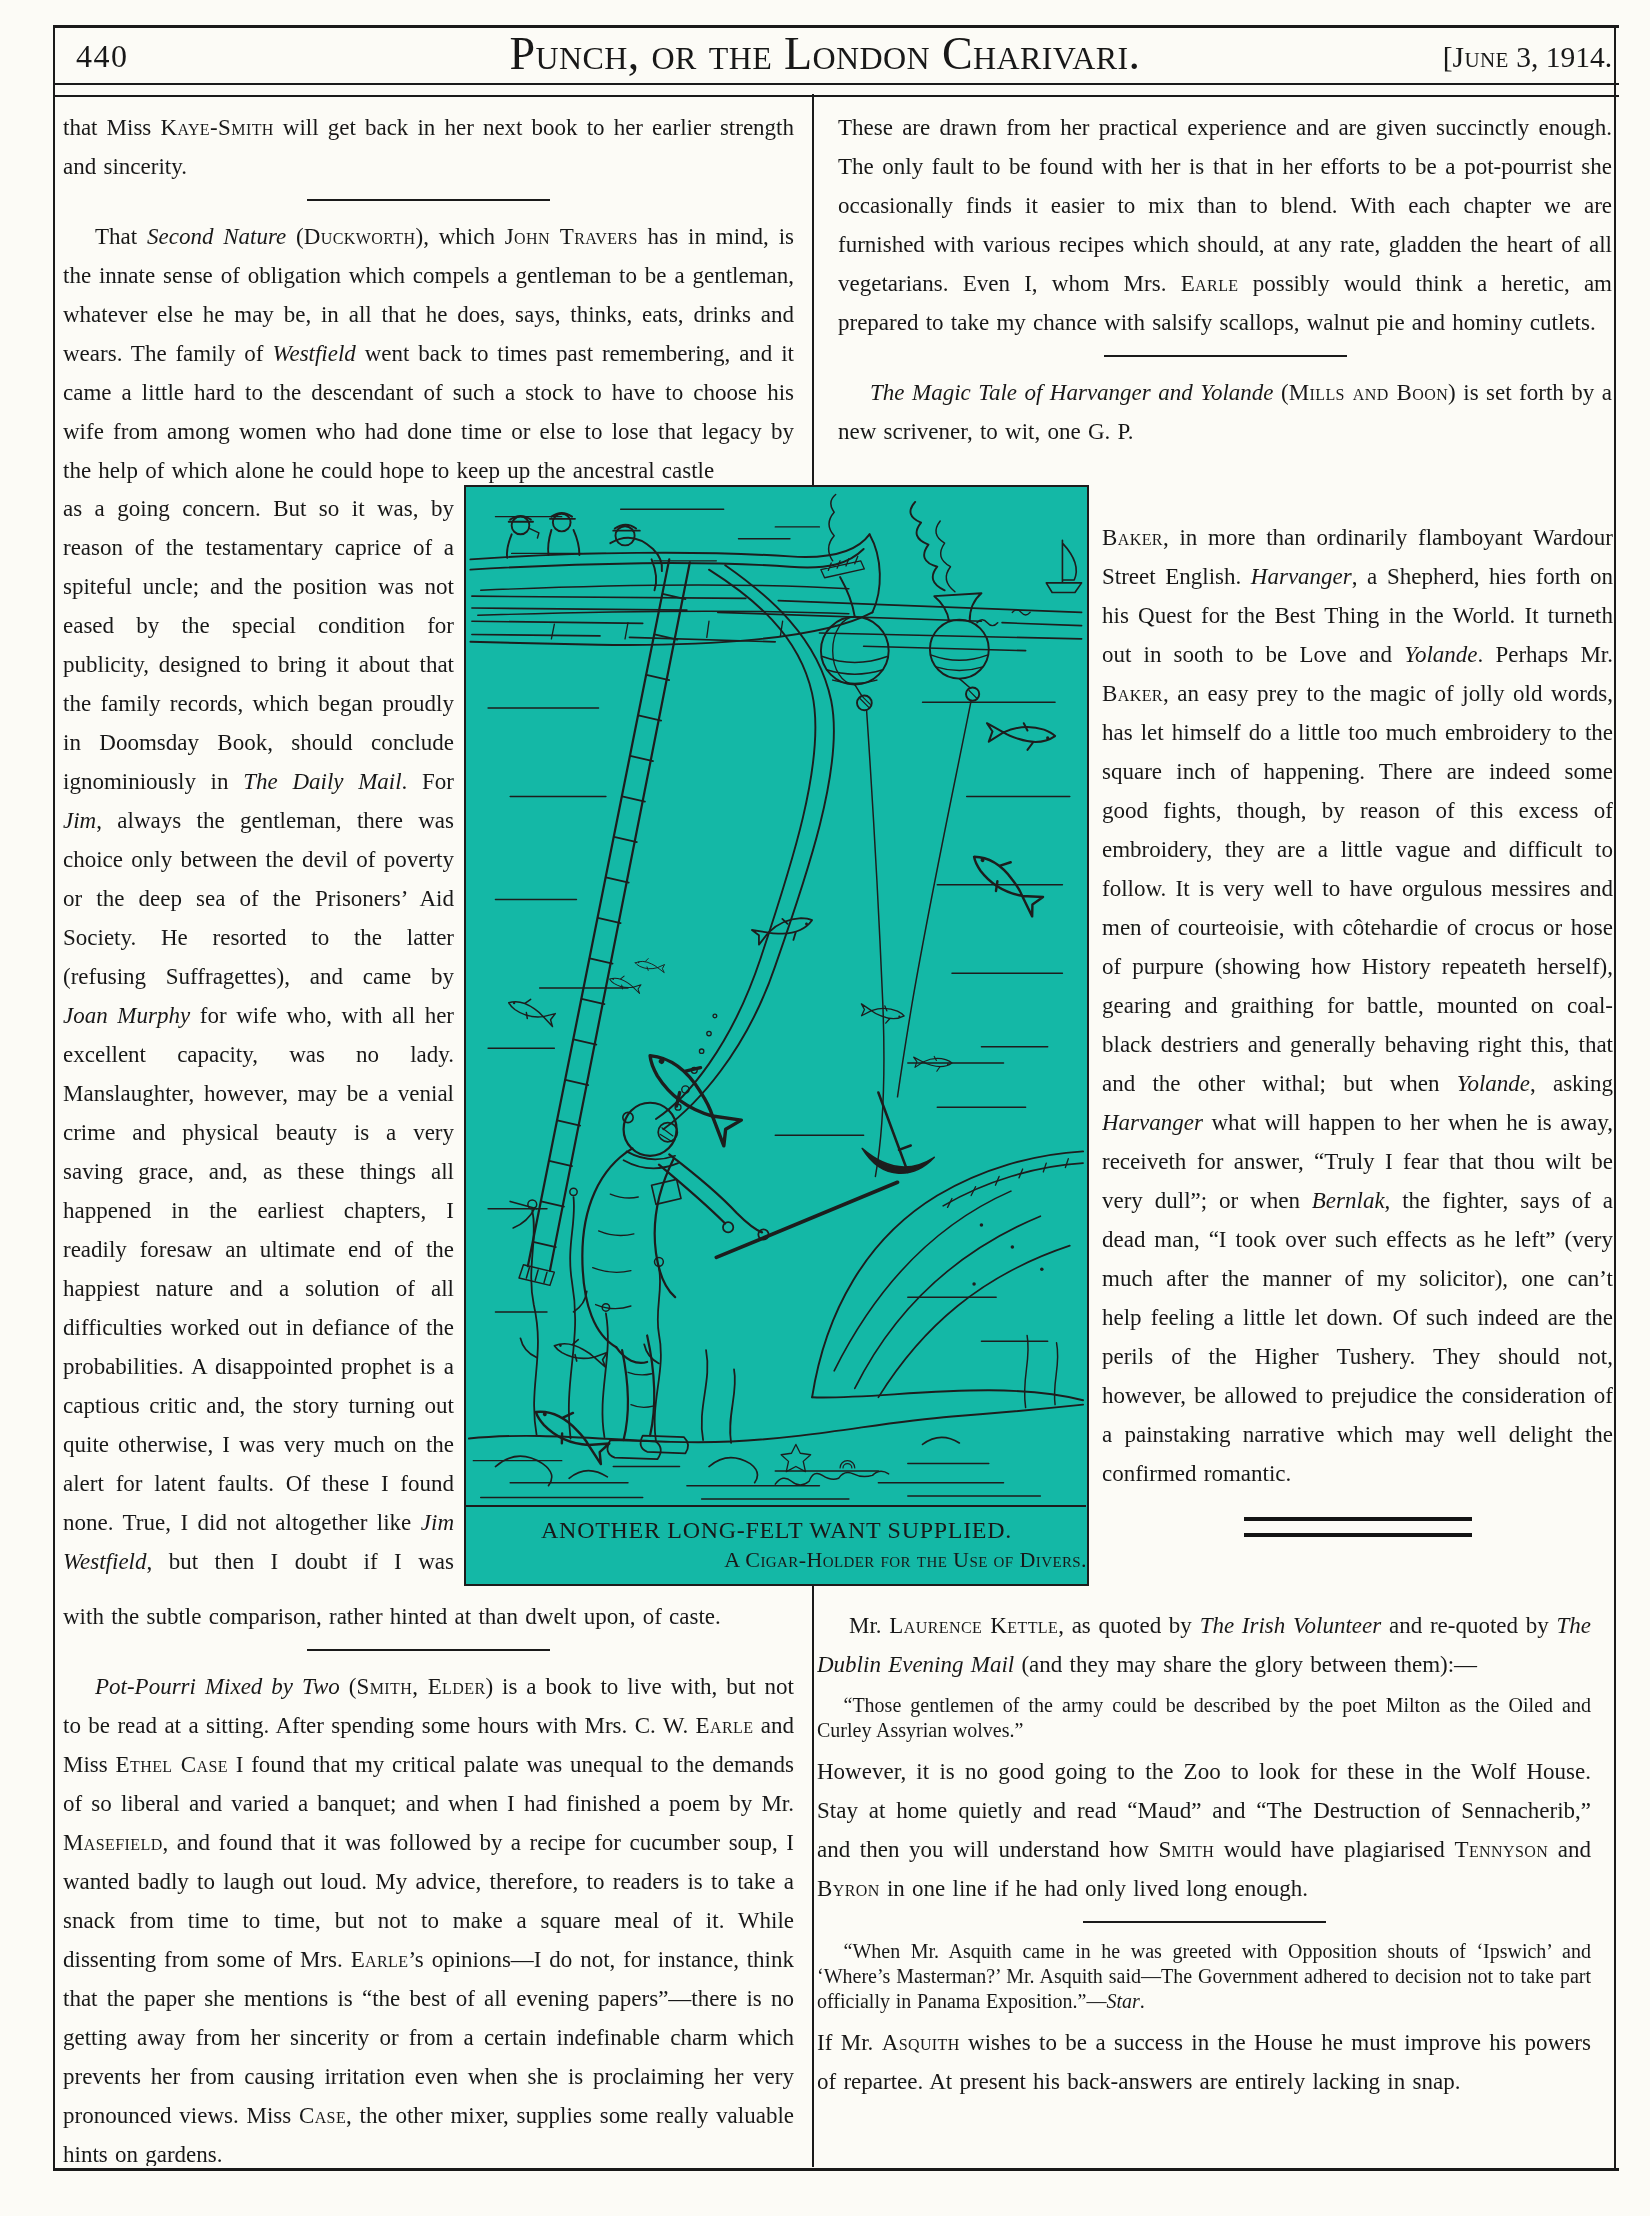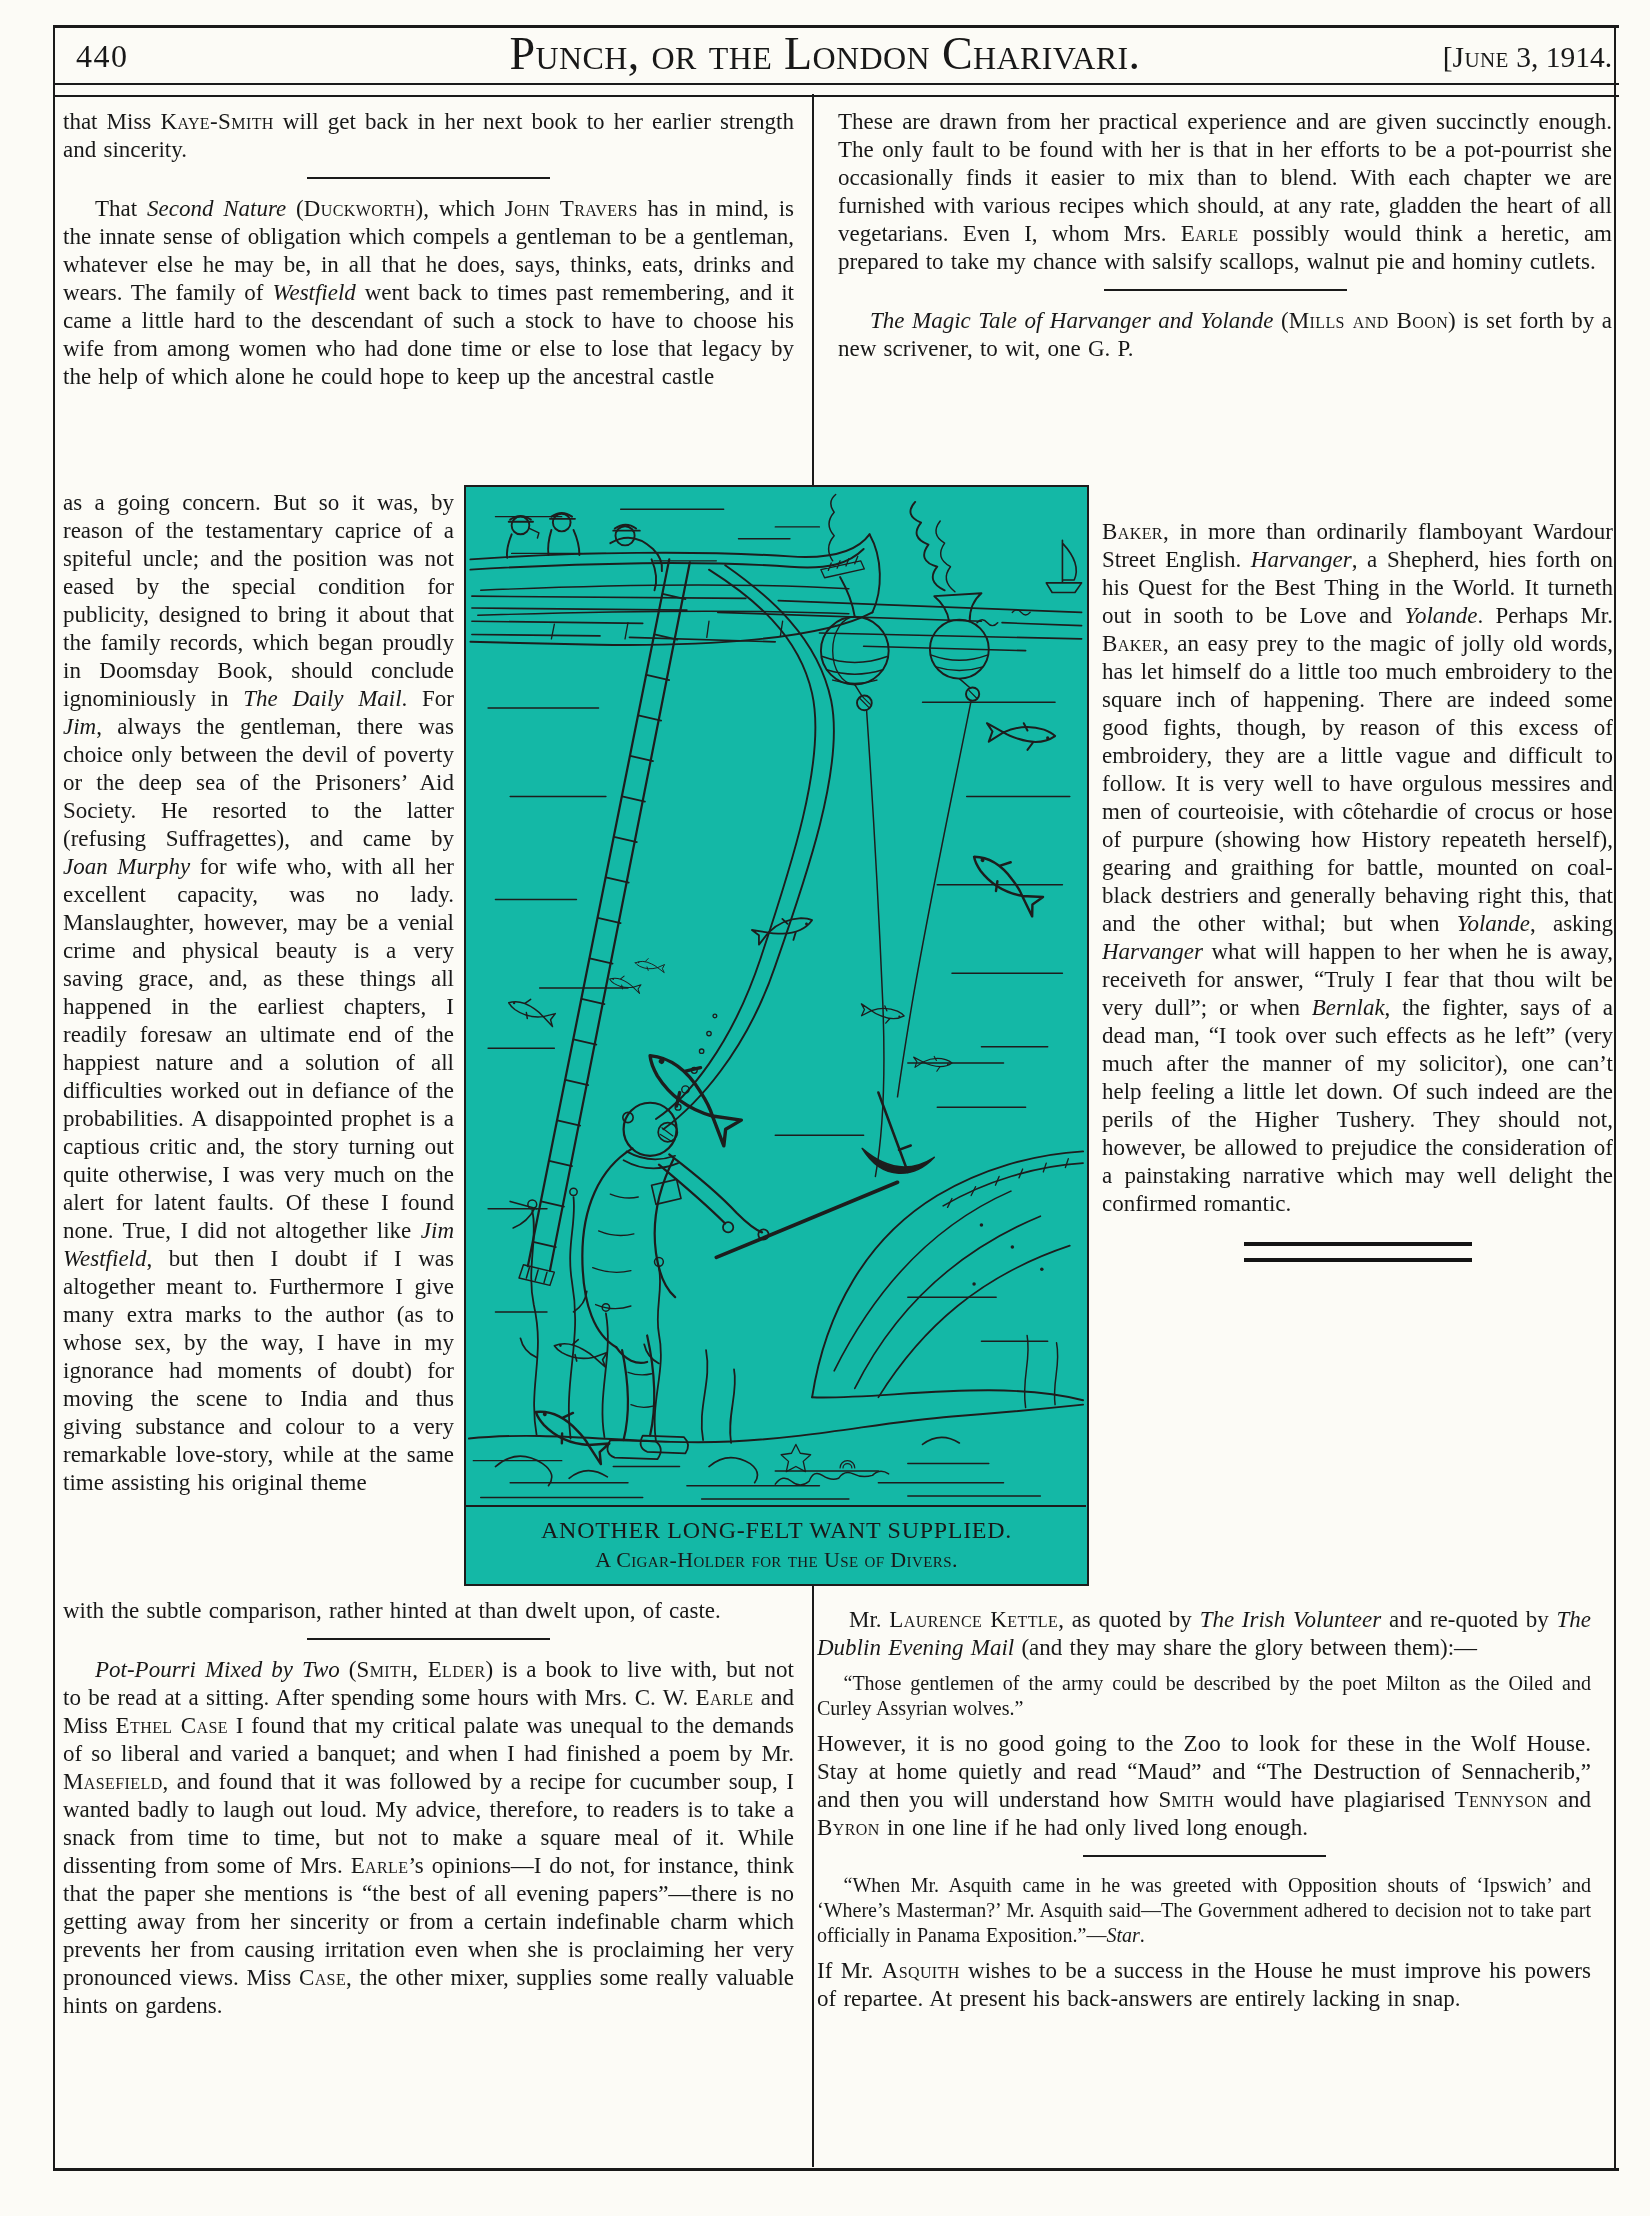--- a/index.html
+++ b/index.html
@@ -11,36 +11,36 @@
   .rule-left{left:53px;top:25px;width:2.2px;height:2146px;}
   .rule-right{left:1614px;top:25px;width:2.2px;height:2146px;}
   .rule-double{position:absolute;left:55px;top:83px;width:1564px;height:9.6px;
                border-top:2.9px solid #1a1a1a;border-bottom:2.2px solid #1a1a1a;}
   .col-divider{position:absolute;left:812px;top:94px;width:2.2px;height:2073px;background:#1a1a1a;z-index:1;}
   .pagenum{position:absolute;left:76px;top:38px;font-size:32px;letter-spacing:1.5px;}
   .masthead{position:absolute;left:0;right:0;top:26.5px;text-align:center;font-size:46px;letter-spacing:2.2px;}
   .date{position:absolute;right:38px;top:41px;font-size:29.5px;margin-left:33px;}
   .sc{font-variant:small-caps;letter-spacing:0.4px;}
   .col{position:absolute;z-index:1;}
-  .para{margin:0;font-size:23px;line-height:28px;text-align:justify;word-spacing:1.5px;}
+  .para{margin:0;font-size:23px;line-height:39px;text-align:justify;word-spacing:1.5px;}
   .ind{text-indent:32px;}
   .quote{margin:0;font-size:20px;line-height:25px;text-align:justify;text-indent:26.5px;word-spacing:0.7px;}
   .sep{width:243px;height:0;border-top:2.2px solid #1a1a1a;margin:13.3px auto 16px;}
   .sep2{width:228px;height:12.5px;border-top:4.4px solid #141414;border-bottom:4.4px solid #141414;margin:23.6px auto 0;}
   .lt{left:63px;top:108px;width:731px;max-height:379px;overflow:hidden;}
   .ln{left:63px;top:489px;width:391px;max-height:1092px;overflow:hidden;}
   .lb{left:63px;top:1597px;width:731px;max-height:569px;overflow:hidden;}
   .rt{left:838px;top:108px;width:774px;max-height:379px;overflow:hidden;}
   .rn{left:1102px;top:518px;width:511px;max-height:1092px;overflow:hidden;}
   .rb{left:817px;top:1606px;width:774px;max-height:560px;overflow:hidden;}
   .cartoon{position:absolute;left:464px;top:485px;width:625px;height:1101px;margin:0;
            background:#14b8a6;border:2.2px solid #1c1c1c;box-sizing:border-box;z-index:2;}
   .cartoon svg{display:block;width:620px;height:1018px;border-bottom:2.2px solid #1c1c1c;box-sizing:content-box;}
   .capline1{margin-top:10.3px;text-align:center;font-size:24px;letter-spacing:0.7px;}
-  .capline2{margin-top:2.9px;text-align:center;font-size:22px;letter-spacing:0.7px;}
+  .capline2{margin-top:2.9px;text-align:right;font-size:22px;letter-spacing:0.7px;}
   .mq{margin-top:8.8px;}
 </style>
 </head>
 <body>
 
 <div class="page">
 
   <div class="rule rule-top"></div>
   <div class="rule rule-left"></div>
   <div class="rule rule-right"></div>

